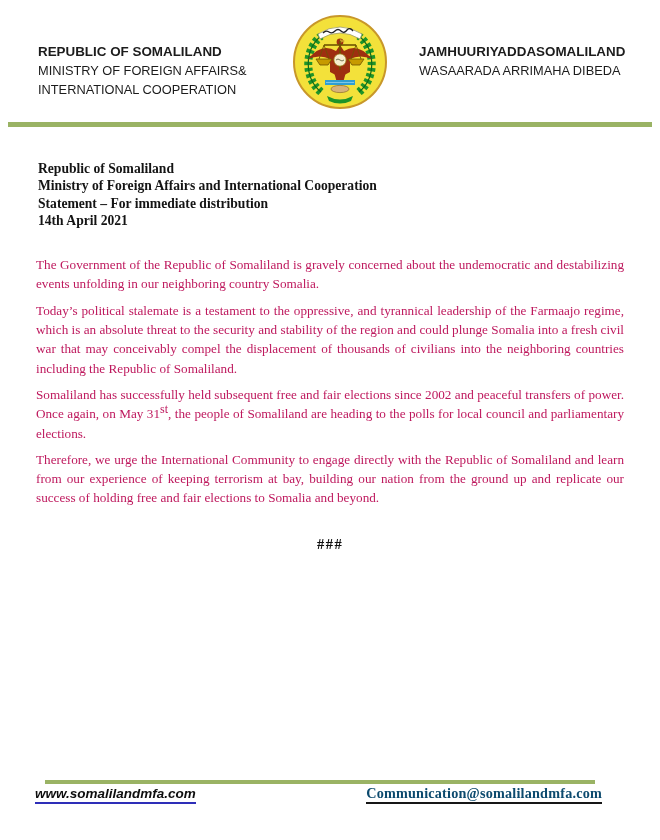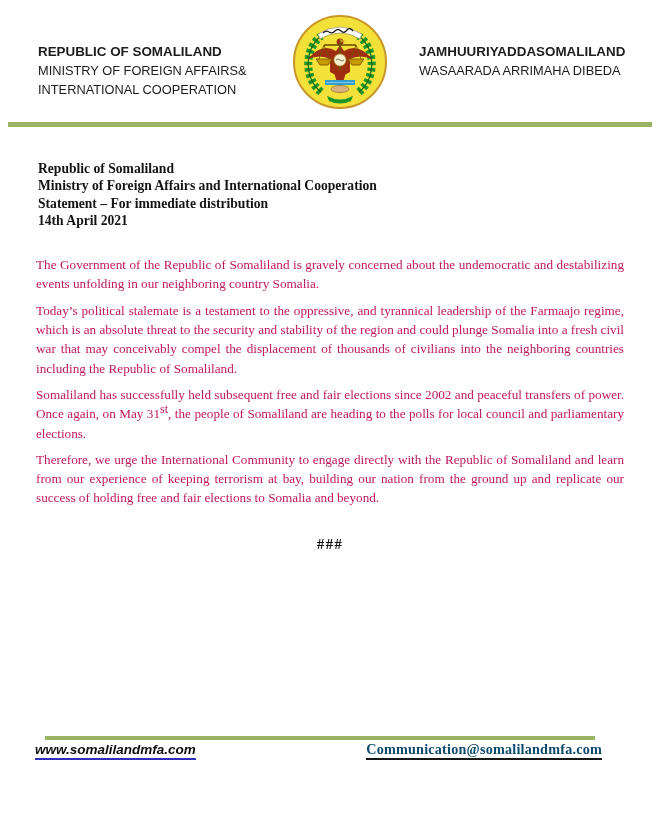--- a/index.html
+++ b/index.html
@@ -27,21 +27,21 @@
   .body-text { margin:26px 36px 0 36px; }
   .body-text p { margin:0 0 7px 0; text-align:justify; font-size:13.2px;
                  line-height:19.3px; color:#be185d; }
   .body-text p.no-gap-below { margin-bottom:0; }
   .body-text sup { font-size:12px; line-height:0; }
 
   .end-mark { text-align:center; font-weight:bold; font-size:14.5px;
               letter-spacing:1.5px; margin-top:28px; color:#111; }
 
   
-  .footer { position:absolute; left:0; top:736px; width:660px; }
+  .footer { position:absolute; left:0; top:780px; width:660px; }
   .footer-line { margin-left:45px; width:550px; height:4px; background:#9ab364; }
   .footer-links { display:flex; justify-content:space-between;
                   padding:1px 58px 0 35px; align-items:baseline; }
   .site-link { font-family:"Liberation Sans", sans-serif; font-style:italic;
                font-weight:bold; font-size:13.5px; color:#0e0e0e;
                border-bottom:2px solid #2e2eb8; padding-bottom:1px; text-decoration:none; }
   .mail-link { font-family:"Liberation Serif", serif; font-weight:bold;
                font-size:14.2px; color:#0c4a6e; letter-spacing:0.2px;
                border-bottom:2px solid #161616; padding-bottom:0px; text-decoration:none; }
 </style>

